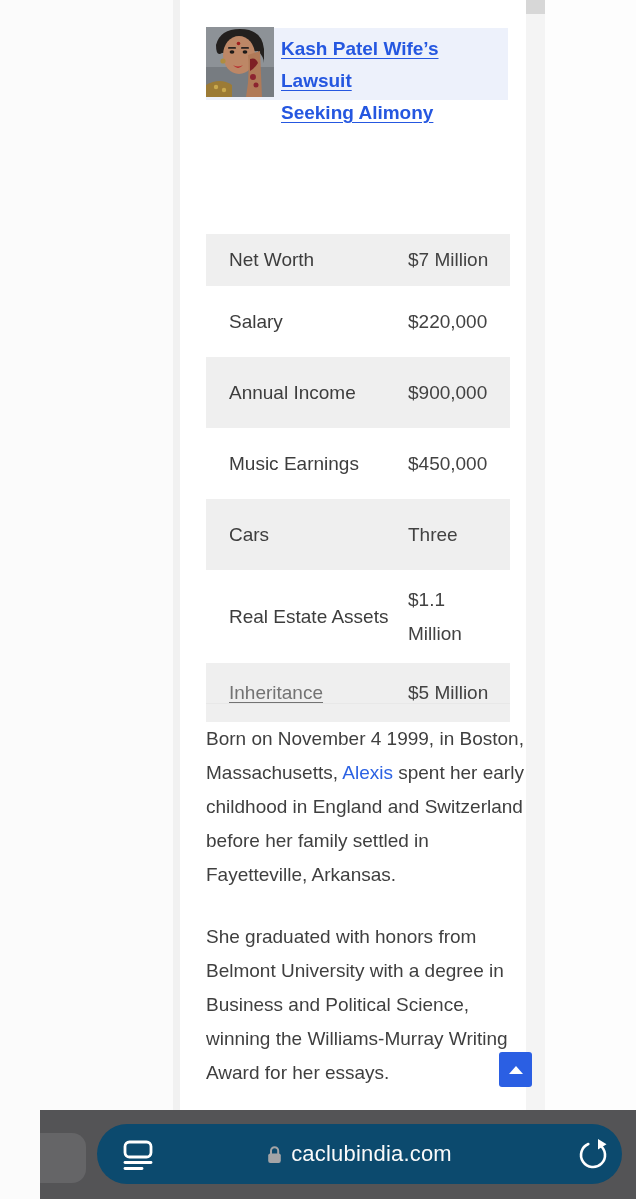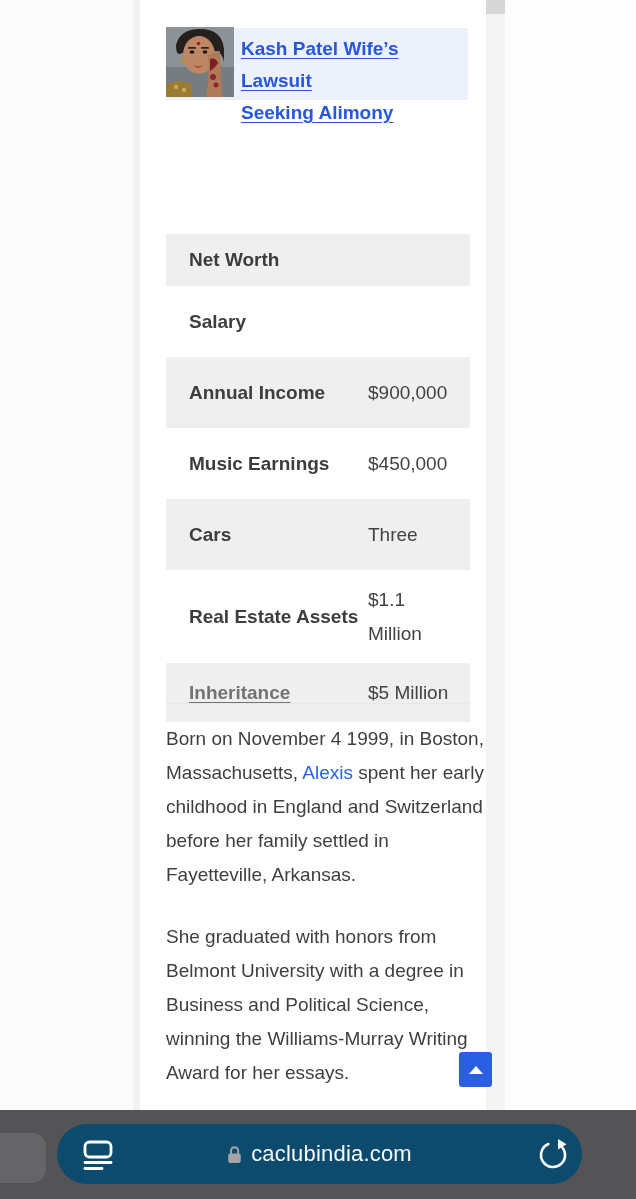--- a/index.html
+++ b/index.html
@@ -1,21 +1,21 @@
 <!DOCTYPE html>
 <html><head>
 <meta charset="utf-8">
 <style>
   * { margin:0; padding:0; box-sizing:border-box; }
   html,body { background:#fbfbfb; }
   .screen {
     position:relative; width:636px; height:1199px; overflow:hidden;
     font-family:"Liberation Sans","DejaVu Sans",sans-serif; background:#fbfbfb;
   }
-  .abs { position:absolute; }
+  .abs { position:absolute;margin-left:40px; }
 
   
   .left-gutter   { left:0;   top:0; width:133px; height:1110px; background:#fbfbfb; }
   .content-edge  { left:133px; top:0; width:7px;  height:1110px; background:#f1f1f1; }
   .content-col   { left:140px; top:0; width:346px; height:1110px; background:#ffffff; }
   .scroll-track  { left:486px; top:0; width:19px; height:1110px; background:#f4f4f4; }
   .scroll-thumb  { position:absolute; left:0; top:0; width:100%; height:14px; background:#d7d7d7; }
   .right-gutter  { left:505px; top:0; width:131px; height:1110px; background:#fdfdfd; }
 
   
@@ -27,21 +27,21 @@
 
   
   .heading { left:166px; top:130px; width:310px; font-size:30px; line-height:44px;
              font-weight:bold; color:#c92f2f; letter-spacing:0.2px; }
 
   
   .stats { left:166px; top:234px; width:304px; }
   .row { display:flex; align-items:center; padding-left:23px; width:100%; }
   .row.gray { background:#efefef; }
   .r0 { height:52px; } .r1,.r2,.r3,.r4 { height:71px; } .r5 { height:93px; } .r6 { height:59px; }
-  .lbl { width:179px; font-size:19px; line-height:34px; font-weight:bold; color:#3d3d3d; }
+  .lbl { width:179px; font-size:19px; line-height:34px; font-weight:normal; color:#3d3d3d; }
   .val { width:94px; font-size:19px; line-height:34px; color:#424242; }
   .lbl.link-label { color:#737373; text-decoration:underline; text-underline-offset:3px; cursor:pointer; }
 
   .divider { left:166px; top:703px; width:304px; height:1px; background:#e8e8e8; }
 
   
   .para { left:166px; width:326px; font-size:19px; line-height:34px; color:#3f3f3f; }
   .p1 { top:722px; }
   .p2 { top:920px; }
   .inline-link { color:#2c62e3; text-underline-offset:3px; cursor:pointer; }
@@ -103,23 +103,25 @@
     <div class="card-link">
       <span>Kash Patel Wife’s Lawsuit</span>
       <span>Seeking Alimony</span>
     </div>
   </div>
 
 
   <div class="abs stats">
     <div class="row gray r0">
       <div class="lbl">Net Worth</div>
+      <div class="val">$7 Million</div>
     </div>
     <div class="row r1">
       <div class="lbl">Salary</div>
+      <div class="val">$220,000</div>
     </div>
     <div class="row gray r2">
       <div class="lbl">Annual Income</div>
       <div class="val">$900,000</div>
     </div>
     <div class="row r3">
       <div class="lbl">Music Earnings</div>
       <div class="val">$450,000</div>
     </div>
     <div class="row gray r4">

